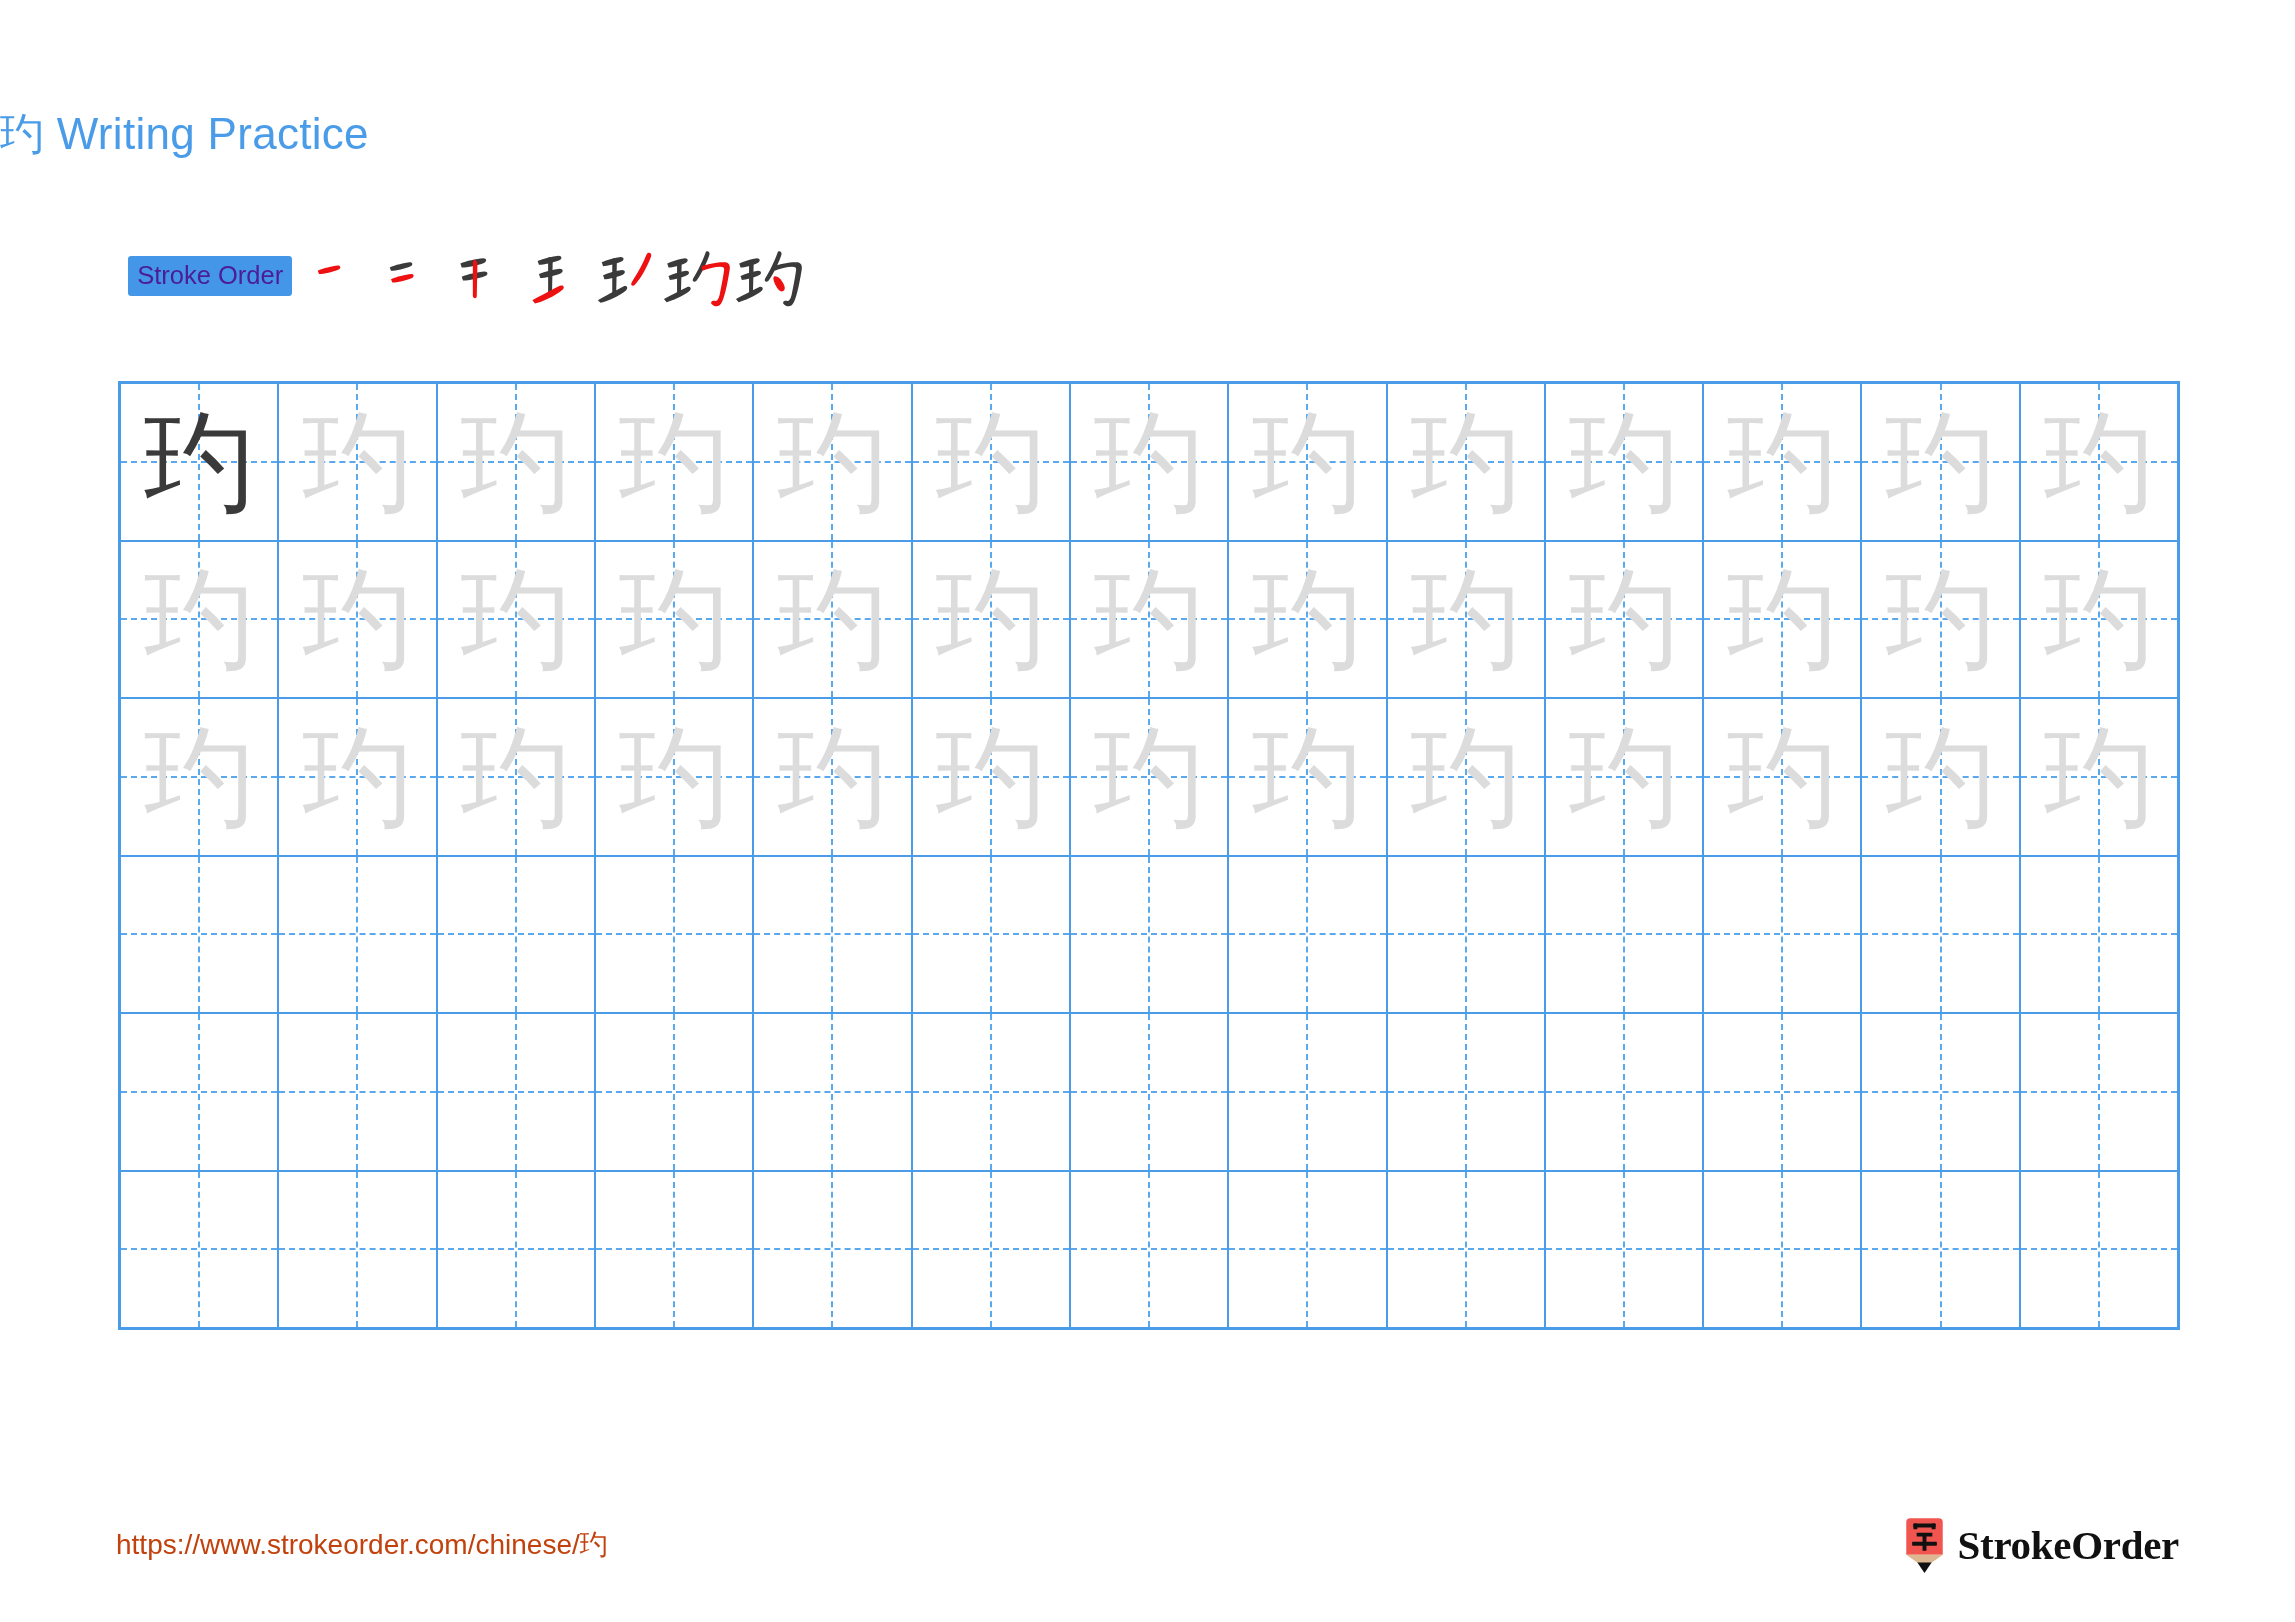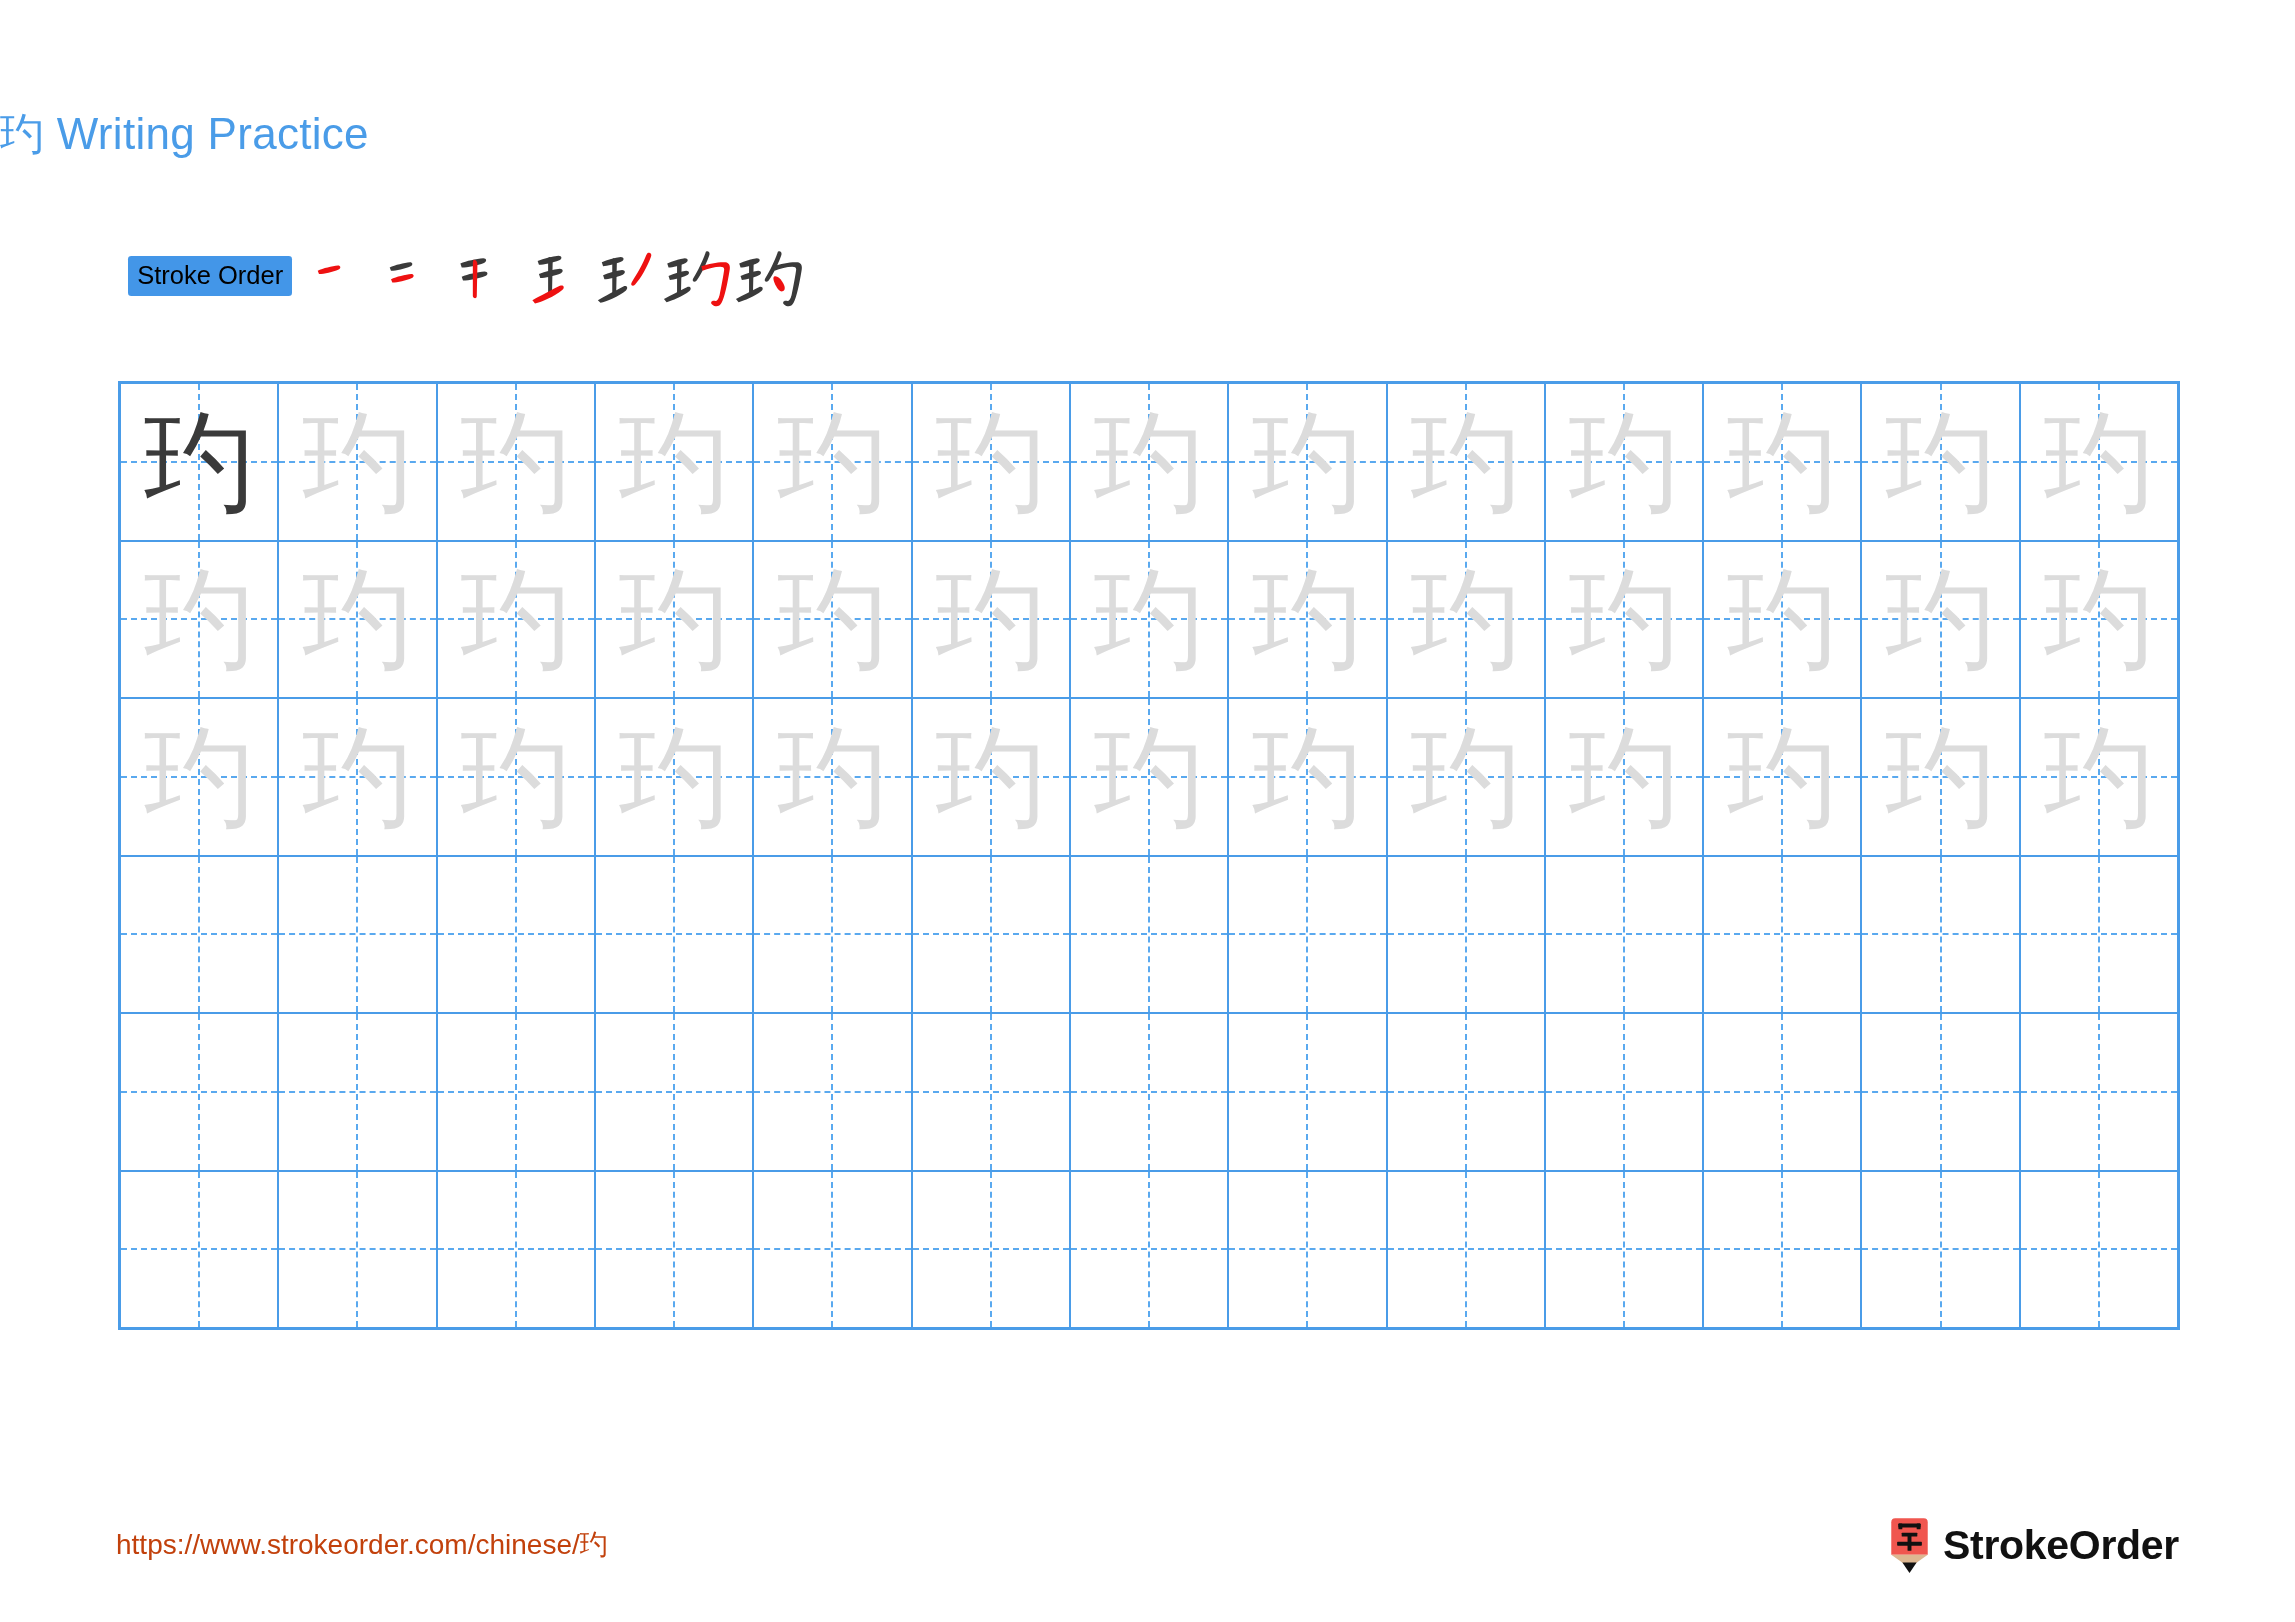--- a/index.html
+++ b/index.html
@@ -26,21 +26,21 @@
   
   #stroke-order-row{
     position:absolute;
     top:250px; left:128px;
     height:52px;
     display:flex;
     align-items:center;
   }
   #stroke-order-badge{
     background:#4396e8;
-    color:#000000;
+    color:#4c1d95;
     font-size:25.5px;
     line-height:1;
     padding:6.5px 9.2px 7.9px 9.2px;
     border-radius:3.3px;
     white-space:nowrap;
   }
   #stroke-steps{
     display:flex;
     align-items:center;
     margin-left:9.2px;
@@ -130,20 +130,21 @@
     position:relative;
     flex:0 0 auto;
     margin-right:11.8px;
   }
   #logo-text{
     font-size:41px;
     font-weight:bold;
     color:#111111;
     letter-spacing:-0.3px;
     white-space:nowrap;
+    font-family:Liberation Serif, serif;
   }
 </style>
 </head>
 <body>
 
 <div id="page-title">玓 Writing Practice</div>
 
 <div id="stroke-order-row">
 
   <div id="stroke-order-badge">Stroke Order</div>

